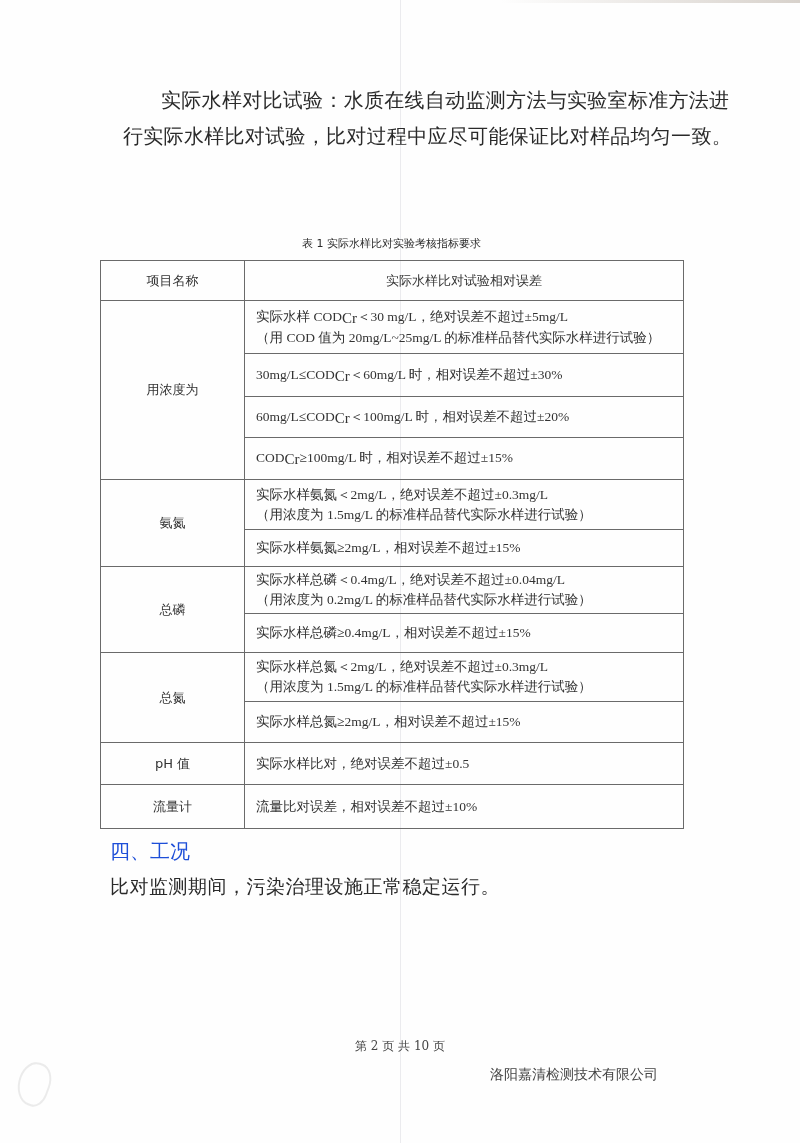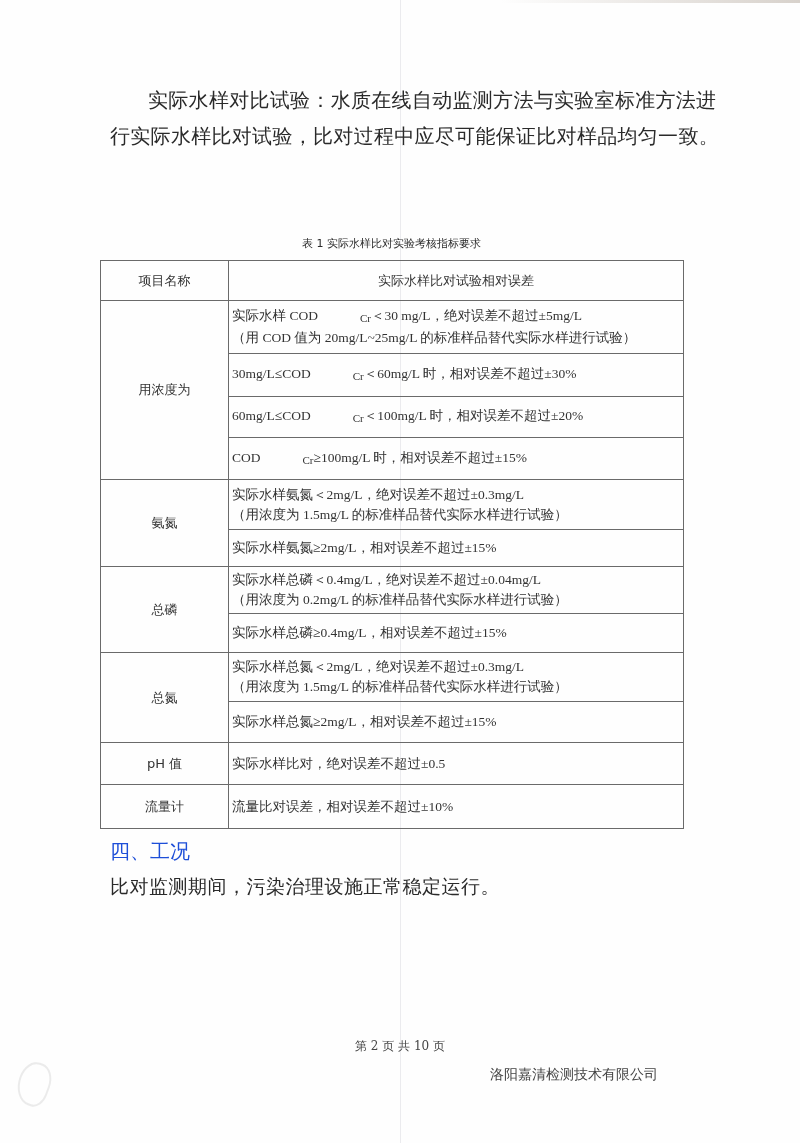--- a/index.html
+++ b/index.html
@@ -58,21 +58,21 @@
       position: absolute;
       left: 100px; top: 260px;
       width: 584px;
       border-collapse: collapse;
       font-size: 13px;
       color: #333;
       font-family: "Liberation Serif", "DejaVu Serif", serif;
     }
     table.req td, table.req th {
       border: 1.3px solid #6a6a6a;
-      padding: 0 3px;
+      padding: 0 11px;
       vertical-align: middle;
     }
     table.req th {
       font-weight: normal;
       text-align: center;
       height: 39px;
       font-family: "DejaVu Sans", "Liberation Sans", sans-serif;
       font-size: 13px;
     }
     table.req td.name {
@@ -80,21 +80,21 @@
       text-align: center;
       font-family: "DejaVu Sans", "Liberation Sans", sans-serif;
       font-size: 13px;
     }
     table.req td.req-text {
       text-align: left;
       line-height: 20px;
       font-size: 13.5px;
     }
     table.req td.req-text span.line { display: block; white-space: nowrap; }
-    sub { font-size: 11px; vertical-align: -2px; margin-left: 42px; }
+    sub { font-size: 15px; vertical-align: -2px; }
     .heading {
       position: absolute;
       left: 110px; top: 838px;
       font-size: 20px;
       font-family: "DejaVu Sans", "Liberation Sans", sans-serif;
       color: #1d4ed8;
     }
     .body-line {
       position: absolute;
       left: 110px; top: 874px;
@@ -128,21 +128,21 @@
       transform: rotate(20deg);
     }
   </style>
 </head>
 <body>
 
 <div class="page">
   <div class="fold-line"></div>
   <div class="top-shadow"></div>
 
-  <div class="para" style="top:82px;">
+  <div class="para" style="top:82px;margin-left:13px;">
     <span class="line indent">实际水样对比试验：水质在线自动监测方法与实验室标准方法进</span>
     <span class="line">行实际水样比对试验，比对过程中应尽可能保证比对样品均匀一致。</span>
   </div>
 
   <div class="table-caption">表 1  实际水样比对实验考核指标要求</div>
 
   <table class="req">
     <tbody>
         <tr>
       <th style="width:121px;">项目名称</th>

